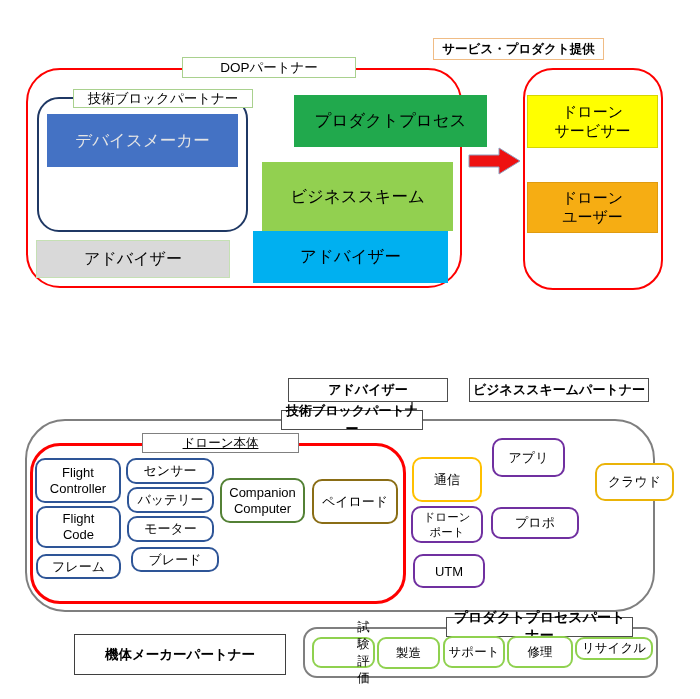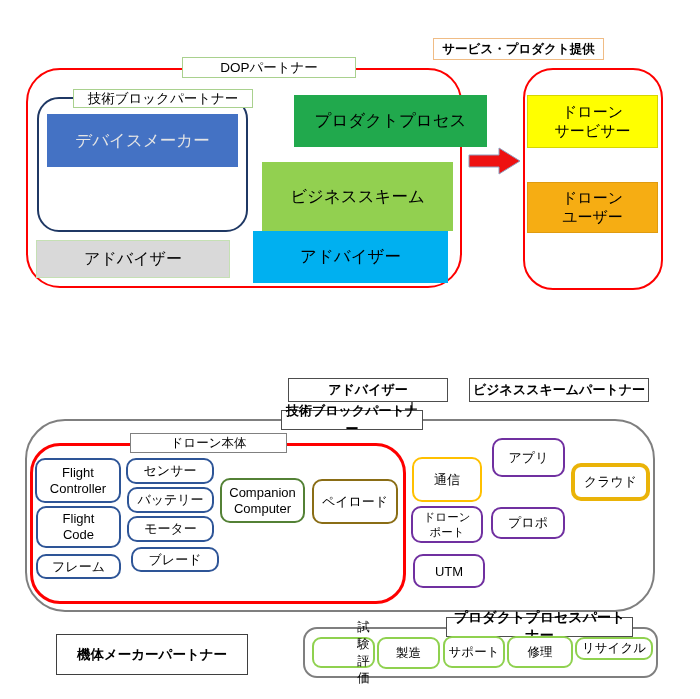--- a/index.html
+++ b/index.html
@@ -33,21 +33,21 @@
   .f-yellow{background:#ffff00;border:1px solid #d6d600;font-size:15px;}
   .f-orange{background:#f6ad13;border:1px solid #e09b10;font-size:15px;}
 
   
   .node{background:#fff;border-radius:10px;font-size:13px;}
   .n-blue{border:2.5px solid #2e5597;}
   .n-green{border:2.5px solid #538135;}
   .n-olive{border:2.5px solid #8a6d15;}
   .n-gold{border:2.5px solid #ffc000;}
   .n-purple{border:2.5px solid #7030a0;}
-  .n-lblue{border:4px solid #eab308;}
+  .n-lblue{border:2px solid #eab308;margin-left:24px;}
   .n-lime{border:2.5px solid #8fd14f;border-radius:9px;font-size:12.5px;}
 
   .connector{background:#6b6b6b;}
 </style>
 </head>
 <body>
 
 <div id="canvas">
 
   <div class="abs red-round" style="left:26px;top:68px;width:436px;height:220px;"></div>
@@ -88,21 +88,21 @@
   <div class="abs gray-round" style="left:25px;top:419px;width:630px;height:193px;"></div>
 
   <div class="abs ctr chip chip-dark" style="left:267px;top:378px;width:160px;height:24px;">アドバイザー</div>
 
   <div class="abs ctr chip chip-dark" style="left:448px;top:378px;width:180px;height:24px;">ビジネススキームパートナー</div>
 
   <div class="abs ctr chip chip-dark" style="left:260px;top:410px;width:142px;height:20px;">技術ブロックパートナー</div>
 
   <div class="abs red-round" style="left:30px;top:443px;width:376px;height:161px;border-radius:30px;border-width:3px;"></div>
 
-  <div class="abs ctr chip chip-gray" style="left:109px;top:433px;width:157px;height:20px;">ドローン本体</div>
+  <div class="abs ctr chip chip-gray" style="left:121px;top:433px;width:157px;height:20px;text-decoration:underline;">ドローン本体</div>
 
   <div class="abs ctr pre node n-blue" style="left:35px;top:458px;width:86px;height:45px;">Flight
 Controller</div>
 
   <div class="abs ctr node n-blue" style="left:126px;top:458px;width:88px;height:26px;">センサー</div>
 
   <div class="abs ctr node n-blue" style="left:127px;top:487px;width:87px;height:26px;">バッテリー</div>
 
   <div class="abs ctr pre node n-blue" style="left:36px;top:506px;width:85px;height:42px;">Flight
 Code</div>
@@ -120,25 +120,25 @@
 
   <div class="abs ctr node n-gold" style="left:412px;top:457px;width:70px;height:45px;">通信</div>
 
   <div class="abs ctr node n-purple" style="left:492px;top:438px;width:73px;height:39px;">アプリ</div>
 
   <div class="abs ctr node n-lblue" style="left:571px;top:463px;width:79px;height:38px;">クラウド</div>
 
   <div class="abs ctr pre node n-purple" style="left:411px;top:506px;width:72px;height:37px;font-size:11.5px;">ドローン
 ポート</div>
 
-  <div class="abs ctr node n-purple" style="left:491px;top:507px;width:74px;height:32px;">プロポ</div>
+  <div class="abs ctr node n-purple" style="left:491px;top:507px;width:88px;height:32px;">プロポ</div>
 
   <div class="abs ctr node n-purple" style="left:413px;top:554px;width:72px;height:34px;">UTM</div>
 
-  <div class="abs ctr chip" style="left:35px;top:634px;width:192px;height:41px;border:1.5px solid #3f3f3f;font-weight:bold;font-size:13.5px;">機体メーカーパートナー</div>
+  <div class="abs ctr chip" style="left:53px;top:634px;width:212px;height:41px;border:1.5px solid #3f3f3f;font-weight:bold;font-size:13.5px;">機体メーカーパートナー</div>
 
   <div class="abs gray-round" style="left:303px;top:627px;width:355px;height:51px;border-radius:14px;"></div>
 
   <div class="abs ctr chip chip-dark" style="left:425px;top:617px;width:187px;height:20px;font-size:14px;">プロダクトプロセスパートナー</div>
 
   <div class="abs ctr node n-lime" style="left:312px;top:637px;width:63px;height:31px;padding-left:40px;">試験評価</div>
 
   <div class="abs ctr node n-lime" style="left:377px;top:637px;width:63px;height:32px;">製造</div>
 
   <div class="abs ctr node n-lime" style="left:443px;top:636px;width:62px;height:32px;">サポート</div>

